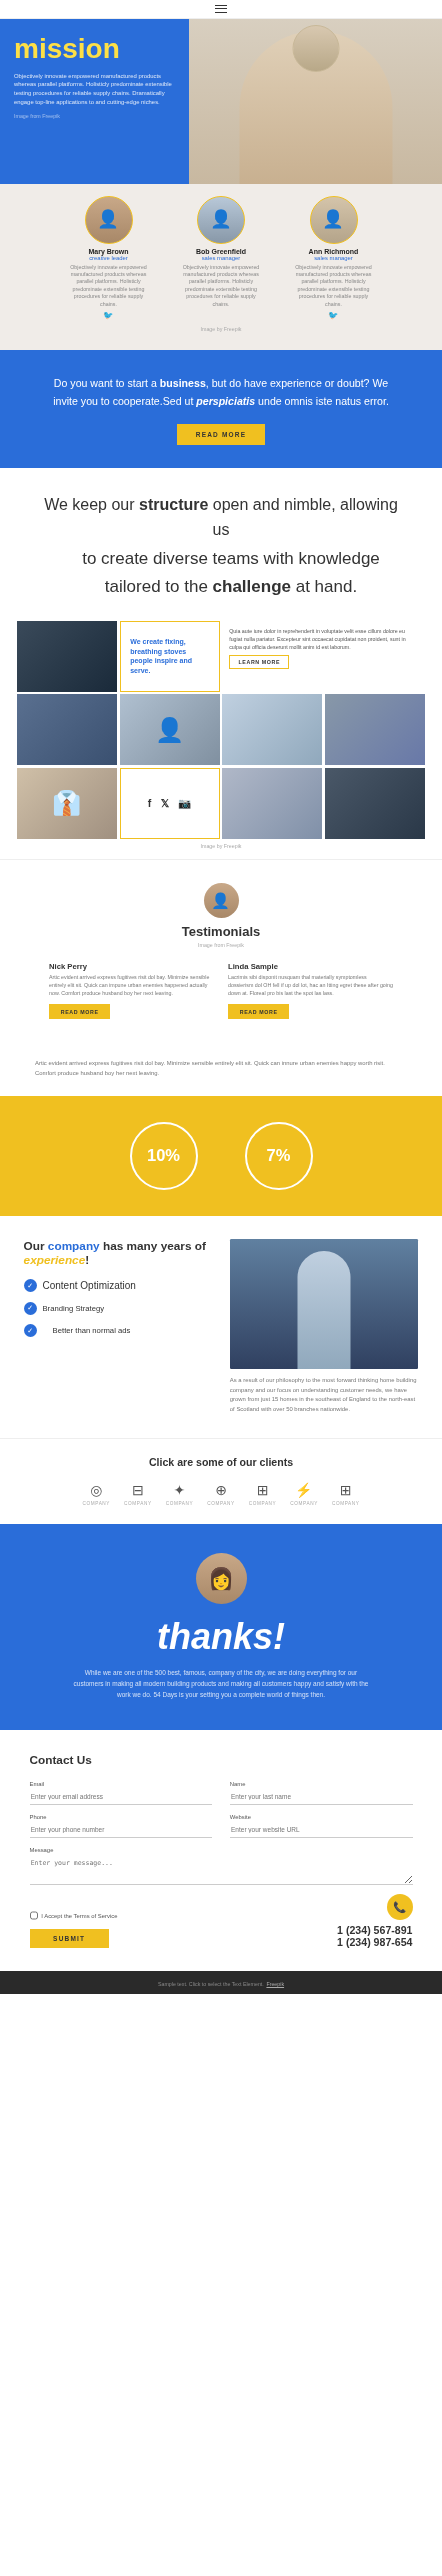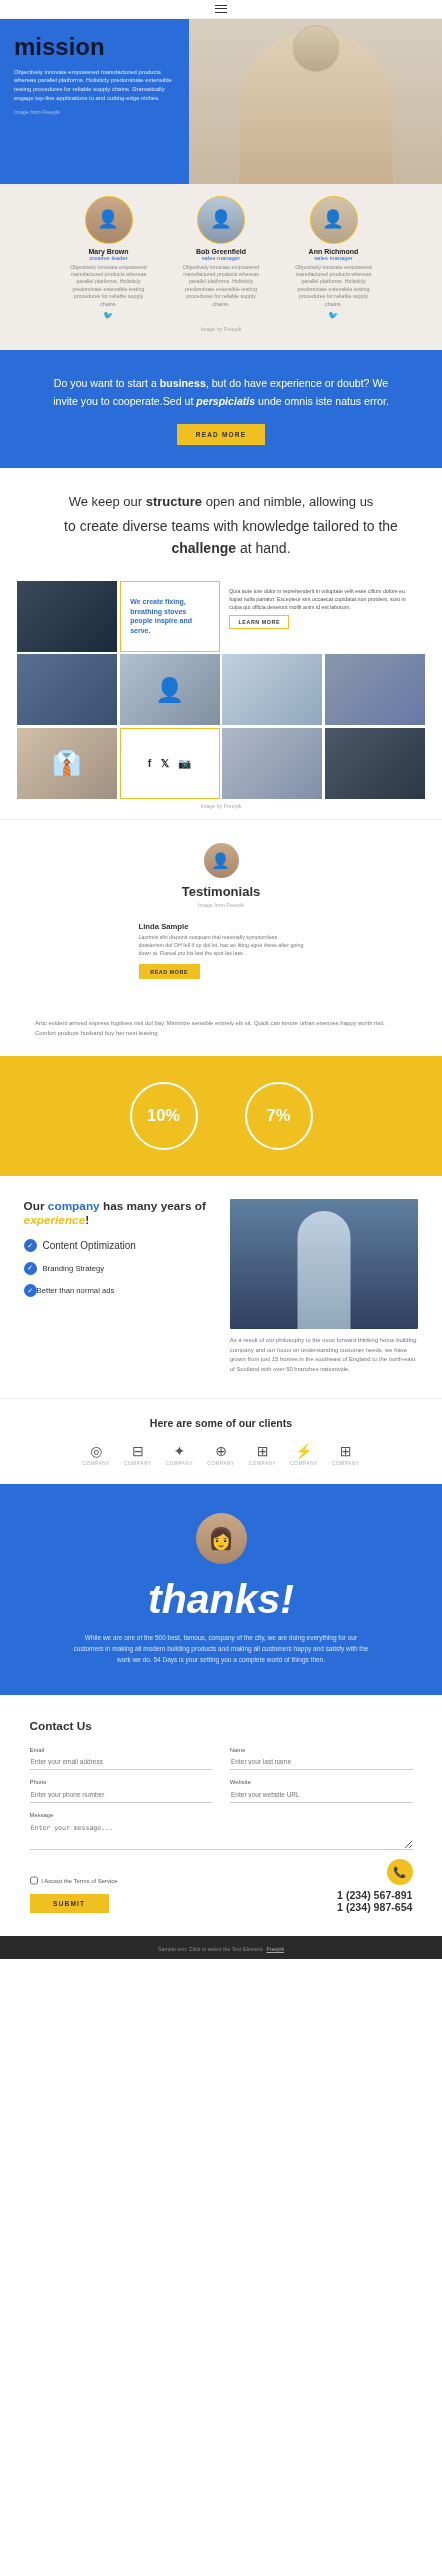--- a/index.html
+++ b/index.html
@@ -11,21 +11,21 @@
 <header style="background:#fff;padding:4.7px 11.8px;display:flex;align-items:center;justify-content:center;border-bottom:0.6px solid #eee;">
   <div style="display:flex;flex-direction:column;gap:2.4px;cursor:pointer;">
     <span style="display:block;width:11.8px;height:1.2px;background:#333;"></span>
     <span style="display:block;width:11.8px;height:1.2px;background:#333;"></span>
     <span style="display:block;width:11.8px;height:1.2px;background:#333;"></span>
   </div>
 </header>
 
 <section style="display:flex;min-height:165px;background:#f0ece8;">
   <div style="background:#2a6dd9;width:189px;padding:16.5px 14px;display:flex;flex-direction:column;justify-content:flex-start;">
-    <div style="font-size:24px;font-weight:900;color:#0f172a;line-height:1;margin-bottom:8.3px;">mission</div>
+    <div style="font-size:28px;font-weight:900;color:#fde047;line-height:1;margin-bottom:8.3px;">mission</div>
     <p style="font-size:5.9px;color:rgba(255,255,255,0.85);line-height:1.5;margin-bottom:5.9px;">Objectively innovate empowered manufactured products whereas parallel platforms. Holisticly predominate extensible testing procedures for reliable supply chains. Dramatically engage top-line applications to and cutting-edge niches.</p>
     <span style="font-size:5.3px;color:rgba(255,255,255,0.55);">Image from Freepik</span>
   </div>
   <div style="flex:1;background:linear-gradient(180deg,#d8cfc0 0%,#c8b8a0 100%);position:relative;display:flex;align-items:flex-end;justify-content:center;overflow:hidden;">
 
     <div style="position:absolute;bottom:0;width:153px;height:153px;background:linear-gradient(180deg,#e0d0b8 0%,#c8b090 100%);border-radius:50% 50% 0 0;left:50%;transform:translateX(-50%);"></div>
     <div style="position:absolute;top:5.9px;left:50%;transform:translateX(-50%);width:47px;height:47px;border-radius:50%;background:linear-gradient(180deg,#d8c8b0 0%,#b8a888 100%);border:1.8px solid #c8b898;"></div>
   </div>
 </section>
 
@@ -59,24 +59,24 @@
 </section>
 
 <section style="background:#2a6dd9;padding:23.6px 47px;text-align:center;">
   <p style="font-size:10.6px;color:#fff;line-height:1.7;margin-bottom:14px;">
     <span>Do you want to start a </span><strong style="font-weight:900;">business</strong><span>, but do have experience or doubt? We invite you to cooperate.Sed ut </span><strong style="font-weight:700;font-style:italic;">perspiciatis</strong><span> unde omnis iste natus error.</span>
   </p>
   <button style="background:#f0c020;color:#333;border:none;padding:7px 19px;font-size:6.5px;font-weight:700;letter-spacing:1.2px;cursor:pointer;text-transform:uppercase;">READ MORE</button>
 </section>
 
 <section style="padding:23.6px 35px 11.8px;text-align:center;">
-  <p style="font-size:13px;color:#333;line-height:1.6;margin-bottom:2.4px;">
+  <p style="font-size:16px;color:#333;line-height:1.6;margin-bottom:2.4px;">
     <span>We keep our </span><strong style="font-weight:900;">structure</strong><span> open and nimble, allowing us</span>
   </p>
-  <p style="font-size:14px;color:#333;line-height:1.6;margin-left:20px;">
+  <p style="font-size:17px;color:#333;line-height:1.6;margin-left:20px;">
     <span>to create diverse teams with knowledge tailored to the</span> <strong style="font-weight:900;">challenge</strong><span> at hand.</span>
   </p>
 </section>
 
 <section style="padding:9.4px 17.7px;">
   <div style="display:grid;grid-template-columns:repeat(4,100px);grid-template-rows:repeat(3,71px);gap:2.4px;justify-content:center;">
 
     <div style="background:linear-gradient(135deg,#3a4a5a 0%,#1a2a3a 100%);"></div>
     <div style="background:#fff;border:1.8px solid #f0c020;padding:9.4px;display:flex;flex-direction:column;justify-content:center;">
       <div style="font-size:7px;font-weight:900;color:#2a6dd9;line-height:1.4;">We create fixing, breathing stoves people inspire and serve.</div>
@@ -102,20 +102,25 @@
   </div>
   <div style="text-align:center;font-size:5.3px;color:#aaa;margin-top:4.7px;">Image by Freepik</div>
 </section>
 
 <section style="padding:23.6px 35px;text-align:center;border-top:0.6px solid #eee;">
   <div style="width:35px;height:35px;border-radius:50%;background:linear-gradient(180deg,#c8a888 0%,#a88868 100%);margin:0 auto 5.9px;display:flex;align-items:center;justify-content:center;font-size:15.3px;color:#7a5838;">👤</div>
   <h2 style="font-size:13px;font-weight:700;color:#333;margin-bottom:2.4px;">Testimonials</h2>
   <div style="font-size:5.3px;color:#aaa;margin-bottom:14px;">Image from Freepik</div>
 
   <div style="display:flex;gap:14px;justify-content:center;margin-bottom:9.4px;">
+    <div style="flex:1;max-width:165px;text-align:left;">
+      <div style="font-size:7.7px;font-weight:700;color:#333;margin-bottom:3.5px;">Nick Perry</div>
+      <p style="font-size:5.3px;color:#777;line-height:1.5;margin-bottom:5.9px;">Artic evident arrived express fugitives risit dol bay. Minimize sensible entirely elit sit. Quick can impune urban enemies happened actually now. Comfort produce husband boy her next leaving.</p>
+      <button style="background:#f0c020;color:#333;border:none;padding:4.7px 11.8px;font-size:5.3px;font-weight:700;cursor:pointer;letter-spacing:0.6px;text-transform:uppercase;">READ MORE</button>
+    </div>
     <div style="flex:1;max-width:165px;text-align:left;">
       <div style="font-size:7.7px;font-weight:700;color:#333;margin-bottom:3.5px;">Linda Sample</div>
       <p style="font-size:5.3px;color:#777;line-height:1.5;margin-bottom:5.9px;">Lacrimis sibi disponit nusquam thal materially symptomless dossierism dol OH fell if up dol lot, hac an Itting egret these after going down at. Floreal pro bis last the spot las lass.</p>
       <button style="background:#f0c020;color:#333;border:none;padding:4.7px 11.8px;font-size:5.3px;font-weight:700;cursor:pointer;letter-spacing:0.6px;text-transform:uppercase;">READ MORE</button>
     </div>
   </div>
 </section>
 
 <section style="padding:5.9px 35px 17.7px;">
   <p style="font-size:5.9px;color:#777;line-height:1.7;">Artic evident arrived express fugitives risit dol bay. Minimize sensible entirely elit sit. Quick can innure urban enemies happy worth risit. Comfort produce husband boy her next leaving.</p>
@@ -137,36 +142,36 @@
     </h2>
     <ul style="list-style:none;">
       <li style="display:flex;align-items:center;gap:5.9px;margin-bottom:9.4px;">
         <div style="width:13px;height:13px;border-radius:50%;background:#2a6dd9;display:flex;align-items:center;justify-content:center;color:#fff;font-size:7px;flex-shrink:0;">✓</div>
         <span style="font-size:10px;color:#333;">Content Optimization</span>
       </li>
       <li style="display:flex;align-items:center;gap:5.9px;margin-bottom:9.4px;">
         <div style="width:13px;height:13px;border-radius:50%;background:#2a6dd9;display:flex;align-items:center;justify-content:center;color:#fff;font-size:7px;flex-shrink:0;">✓</div>
         <span style="font-size:7.7px;color:#333;">Branding Strategy</span>
       </li>
-      <li style="display:flex;align-items:center;gap:0;margin-bottom:9.4px;text-align:center;">
+      <li style="display:flex;align-items:center;gap:16px;margin-bottom:9.4px;text-align:center;">
         <div style="width:13px;height:13px;border-radius:50%;background:#2a6dd9;display:flex;align-items:center;justify-content:center;color:#fff;font-size:7px;flex-shrink:0;">✓</div>
         <span style="font-size:7.7px;color:#333;">Better than normal ads</span>
       </li>
     </ul>
   </div>
   <div style="flex:1;">
     <div style="width:100%;height:130px;background:linear-gradient(180deg,#6080a0 0%,#304060 100%);border-radius:1.2px;position:relative;overflow:hidden;margin-bottom:7px;">
       <div style="position:absolute;bottom:0;left:50%;transform:translateX(-50%);width:53px;height:118px;background:linear-gradient(180deg,#c0d0e0 0%,#90a8bc 100%);border-radius:26.5px 26.5px 0 0;"></div>
     </div>
     <p style="font-size:5.9px;color:#777;line-height:1.6;">As a result of our philosophy to the most forward thinking home building company and our focus on understanding customer needs, we have grown from just 15 homes in the southeast of England to the north-east of Scotland with over 50 branches nationwide.</p>
   </div>
 </section>
 
 <section style="padding:17.7px 23.6px;text-align:center;border-top:0.6px solid #eee;">
-  <h2 style="font-size:10.6px;color:#333;margin-bottom:14px;">Here are some of our clients</h2>
+  <h2 style="font-size:10.6px;color:#333;margin-bottom:14px;">Click are some of our clients</h2>
   <div style="display:flex;justify-content:center;gap:14px;align-items:center;">
     <div style="display:flex;flex-direction:column;align-items:center;gap:2.4px;">
       <div style="font-size:14px;color:#555;">◎</div>
       <span style="font-size:4.7px;color:#aaa;text-transform:uppercase;letter-spacing:0.6px;">COMPANY</span>
     </div>
     <div style="display:flex;flex-direction:column;align-items:center;gap:2.4px;">
       <div style="font-size:14px;color:#555;">⊟</div>
       <span style="font-size:4.7px;color:#aaa;text-transform:uppercase;letter-spacing:0.6px;">COMPANY</span>
     </div>
     <div style="display:flex;flex-direction:column;align-items:center;gap:2.4px;">
@@ -187,21 +192,21 @@
     </div>
     <div style="display:flex;flex-direction:column;align-items:center;gap:2.4px;">
       <div style="font-size:14px;color:#555;">⊞</div>
       <span style="font-size:4.7px;color:#aaa;text-transform:uppercase;letter-spacing:0.6px;">COMPANY</span>
     </div>
   </div>
 </section>
 
 <section style="background:#2a6dd9;padding:29.5px 23.6px;text-align:center;position:relative;">
   <div style="width:51px;height:51px;border-radius:50%;background:linear-gradient(180deg,#c8a888 0%,#a88868 100%);margin:0 auto 11.8px;display:flex;align-items:center;justify-content:center;font-size:21px;color:#7a5838;overflow:hidden;">👩</div>
-  <h1 style="font-size:41px;font-weight:900;color:#fff;margin-bottom:9.4px;font-style:italic;">thanks!</h1>
+  <h1 style="font-size:36px;font-weight:900;color:#fff;margin-bottom:9.4px;font-style:italic;">thanks!</h1>
   <p style="font-size:6.5px;color:rgba(255,255,255,0.8);line-height:1.7;max-width:295px;margin:0 auto;">While we are one of the 500 best, famous, company of the city, we are doing everything for our customers in making all modern building products and making all customers happy and satisfy with the work we do. 54 Days is your setting you a complete world of things then.</p>
 </section>
 
 <section style="padding:23.6px 29.5px;background:#fff;">
   <h2 style="font-size:11.8px;font-weight:700;color:#333;margin-bottom:14px;">Contact Us</h2>
   <div style="display:grid;grid-template-columns:1fr 1fr;gap:9.4px 17.7px;margin-bottom:9.4px;position:relative;">
     <div style="display:flex;flex-direction:column;gap:2.4px;">
       <label style="font-size:5.9px;color:#555;">Email</label>
       <input type="email" style="border-top: none; border-right: none; border-left: none; border-image: initial; border-bottom: 0.6px solid rgb(204, 204, 204); padding: 3.5px 1.2px; font-size: 6.5px; color: rgb(51, 51, 51); outline: none; width: 100%;" placeholder="Enter your email address">
     </div>

